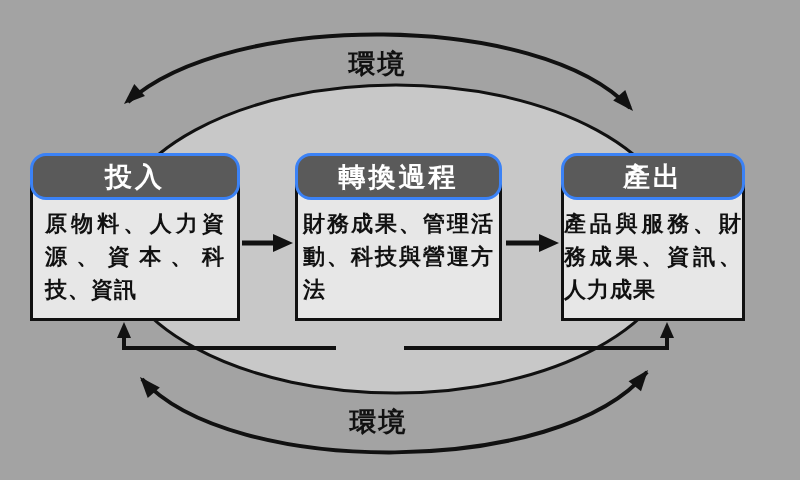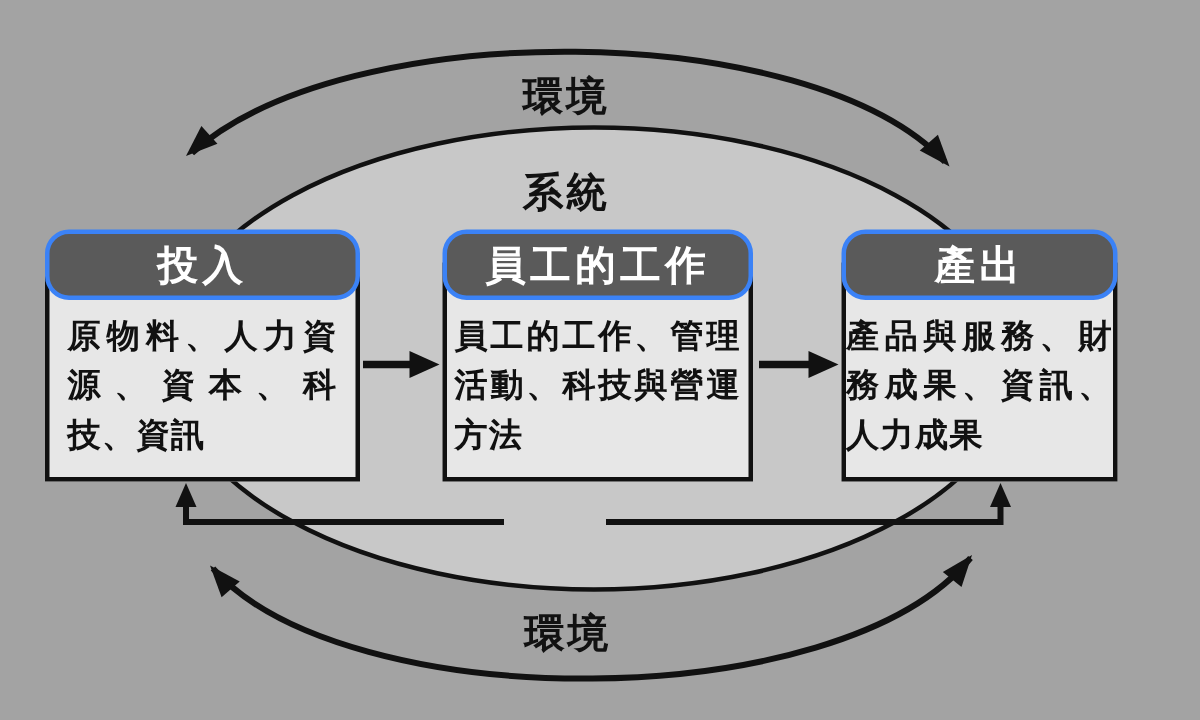--- a/index.html
+++ b/index.html
@@ -68,37 +68,36 @@
     <polygon points="0,0 -16,-7 -16,7" fill="#111" transform="translate(667,322) rotate(-90)"></polygon>
 
     <path d="M242 243 H275" fill="none" stroke="#111" stroke-width="5"></path>
     <polygon points="0,0 -20,-9 -20,9" fill="#111" transform="translate(293,243)"></polygon>
 
     <path d="M506 243 H541" fill="none" stroke="#111" stroke-width="5"></path>
     <polygon points="0,0 -20,-9 -20,9" fill="#111" transform="translate(559,243)"></polygon>
   </svg>
 
   <div class="float-label lbl-env-top">環境</div>
-  <div class="float-label lbl-system">系統</div>
   <div class="float-label lbl-env-bottom">環境</div>
 
   <div class="box box1">
     <div class="box-body-bg"></div>
     <div class="box-header">
       <span>投入</span>
     </div>
     <div class="box-text">原物料、人力資源、資本、科技、資訊</div>
   </div>
 
   <div class="box box2">
     <div class="box-body-bg"></div>
     <div class="box-header">
-      <span>員工的工作</span>
+      <span>轉換過程</span>
     </div>
-    <div class="box-text">員工的工作、管理活動、科技與營運方法</div>
+    <div class="box-text">財務成果、管理活動、科技與營運方法</div>
   </div>
 
   <div class="box box3">
     <div class="box-body-bg"></div>
     <div class="box-header">
       <span>產出</span>
     </div>
     <div class="box-text">產品與服務、財務成果、資訊、人力成果</div>
   </div>
 

